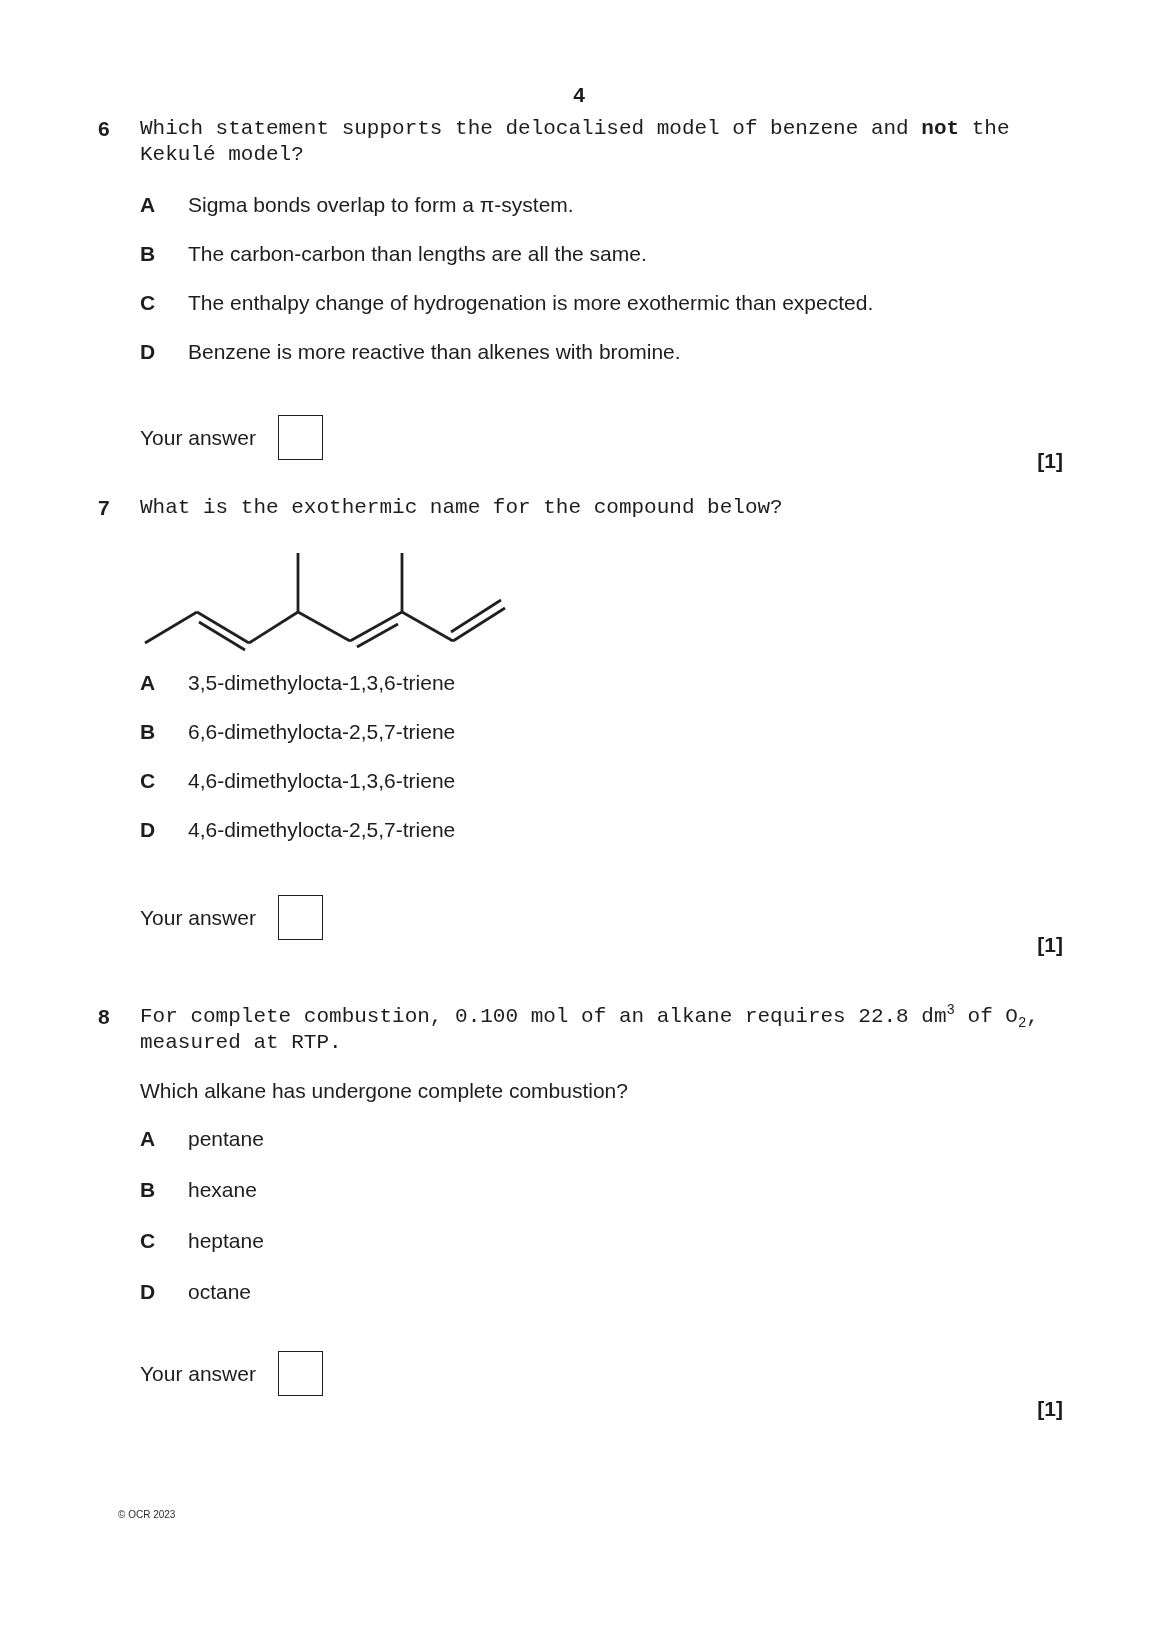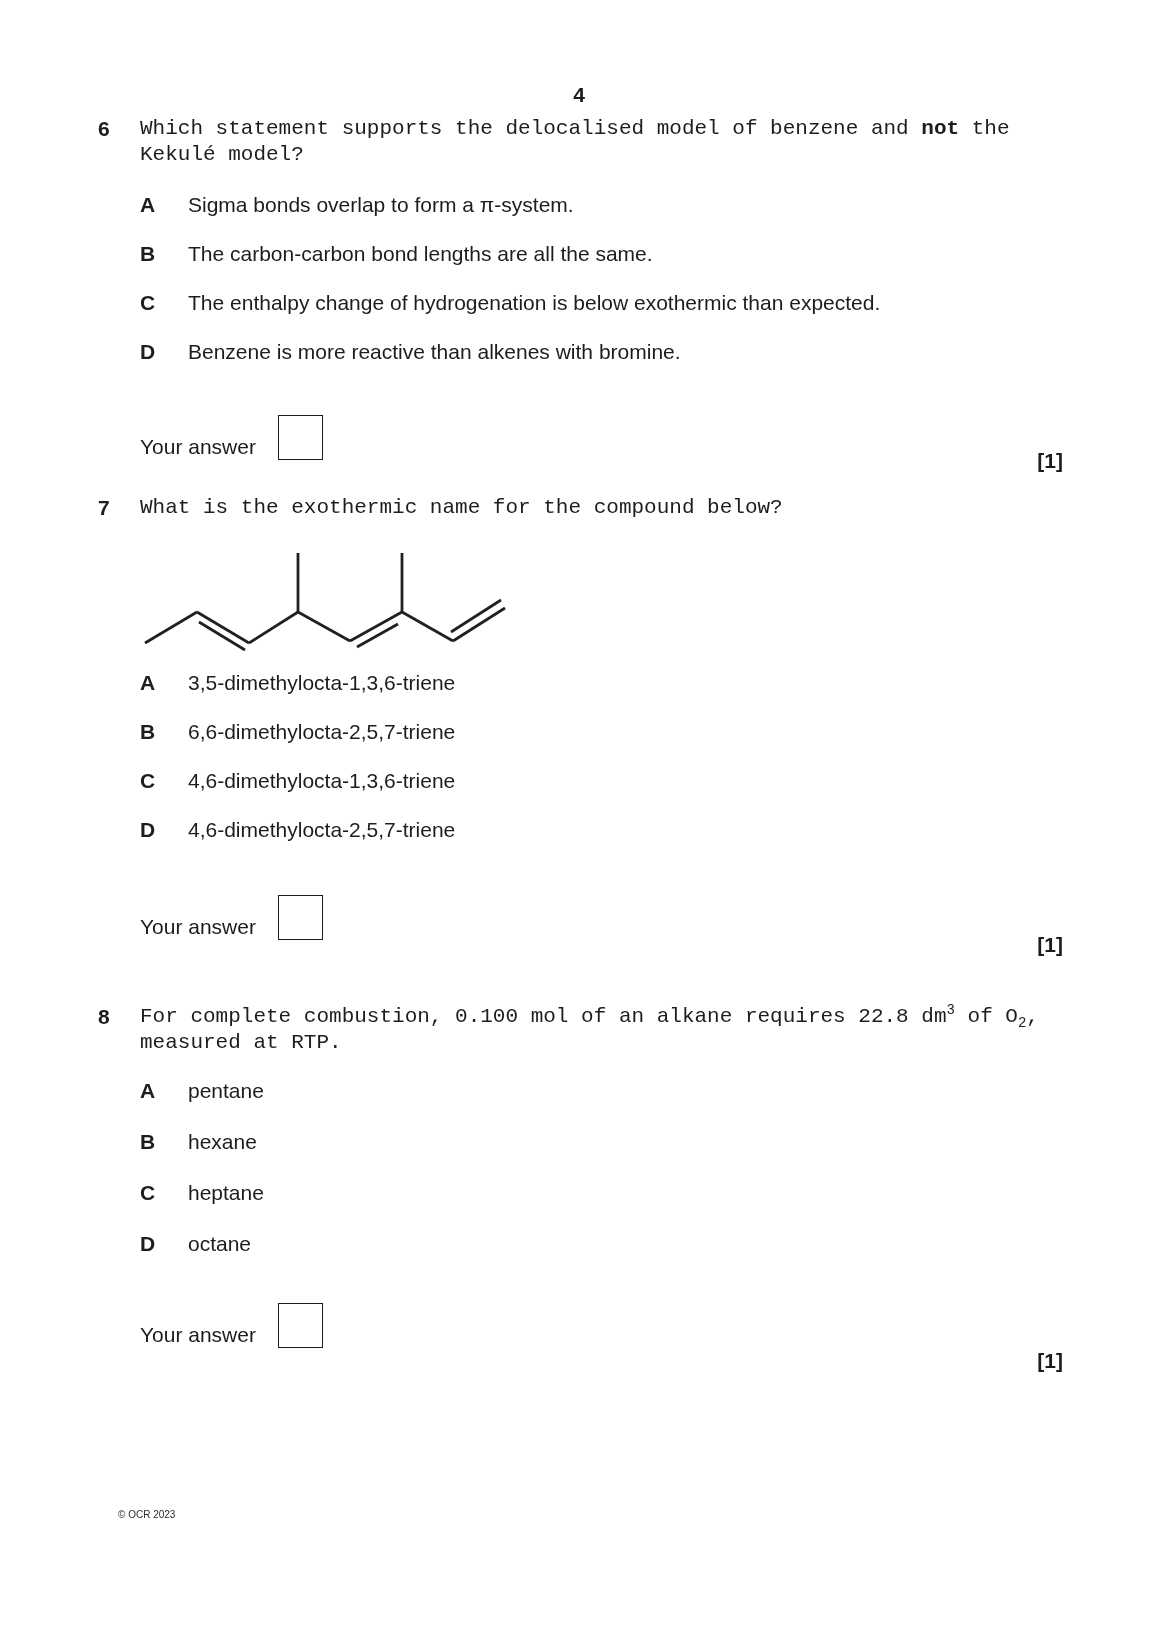--- a/index.html
+++ b/index.html
@@ -28,21 +28,21 @@
   .opts { margin-left:42px; }
   .opt { display:flex; align-items:flex-start; }
   .opt-first-q6 { margin-top:24px; }
   .opt-gap-q6 { margin-top:23px; }
   .opt-first-q7 { margin-top:13px; }
   .opt-gap-q7 { margin-top:23px; }
   .opt-first-q8 { margin-top:22px; }
   .opt-gap-q8 { margin-top:25px; }
   .olet { width:48px; flex:0 0 48px; font-weight:bold; }
   .otext { flex:1; }
-  .answer-row { display:flex; align-items:flex-end; margin-left:42px; height:45px; }
+  .answer-row { display:flex; align-items:center; margin-left:42px; height:45px; }
   .ar-q6 { margin-top:50px; }
   .ar-q7 { margin-top:52px; }
   .ar-q8 { margin-top:46px; }
   .answer-box {
     box-sizing:border-box;
     width:45px; height:45px;
     border:1.5px solid #1d1d1b;
     margin-left:22px;
     background:#fff;
   }
@@ -71,25 +71,25 @@
       <span class="qnum">6</span>
       <span class="qtext"><span>Which statement supports the delocalised model of benzene and </span><b>not</b><span> the Kekulé model?</span></span>
     </div>
     <div class="opts">
       <div class="opt opt-first-q6">
         <span class="olet">A</span>
         <span class="otext">Sigma bonds overlap to form a π-system.</span>
       </div>
       <div class="opt opt-gap-q6">
         <span class="olet">B</span>
-        <span class="otext">The carbon-carbon bond lengths are all the same.</span>
+        <span class="otext">The carbon-carbon than lengths are all the same.</span>
       </div>
       <div class="opt opt-gap-q6">
         <span class="olet">C</span>
-        <span class="otext">The enthalpy change of hydrogenation is below exothermic than expected.</span>
+        <span class="otext">The enthalpy change of hydrogenation is more exothermic than expected.</span>
       </div>
       <div class="opt opt-gap-q6">
         <span class="olet">D</span>
         <span class="otext">Benzene is more reactive than alkenes with bromine.</span>
       </div>
     </div>
     <div class="answer-row ar-q6">
       <span>Your answer</span>
       <div class="answer-box"></div>
     </div>
@@ -143,20 +143,21 @@
       <div class="answer-box"></div>
     </div>
     <div class="mark mark-q7">[1]</div>
   </div>
 
   <div class="qblock" id="q8">
     <div class="qrow">
       <span class="qnum">8</span>
       <span class="qtext"><span>For complete combustion, 0.100 mol of an alkane requires 22.8 dm</span><span class="sup">3</span><span> of O</span><span class="sub">2</span><span>, measured at RTP.</span></span>
     </div>
+    <div class="stem2">Which alkane has undergone complete combustion?</div>
     <div class="opts">
       <div class="opt opt-first-q8">
         <span class="olet">A</span>
         <span class="otext">pentane</span>
       </div>
       <div class="opt opt-gap-q8">
         <span class="olet">B</span>
         <span class="otext">hexane</span>
       </div>
       <div class="opt opt-gap-q8">

